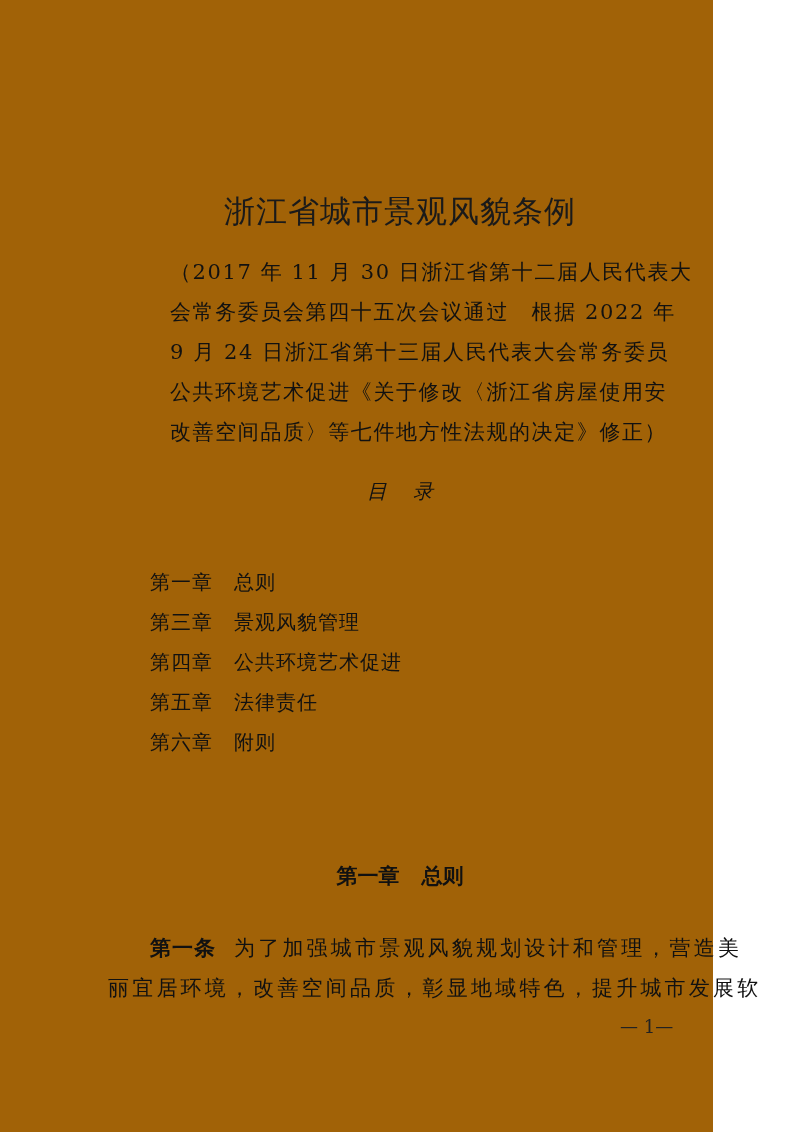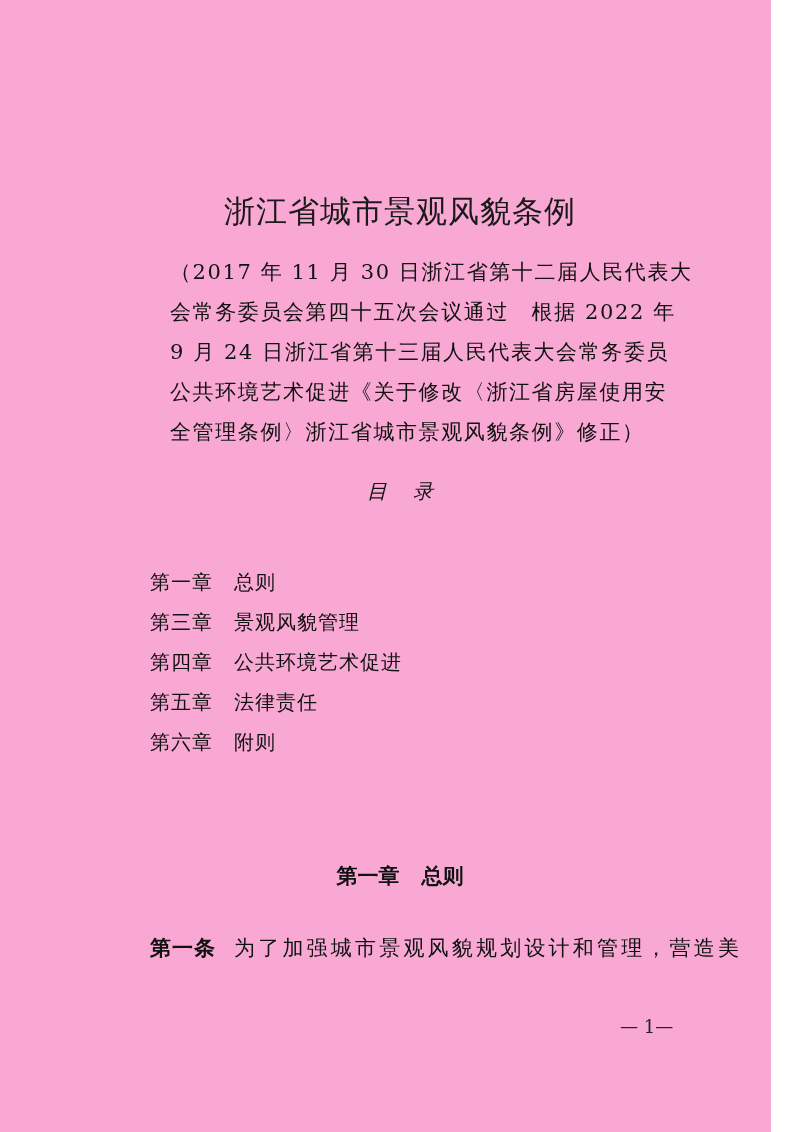--- a/index.html
+++ b/index.html
@@ -11,23 +11,23 @@
       width: 800px;
       height: 1132px;
       position: relative;
       overflow: hidden;
       color: #111111;
       font-family: "DejaVu Serif", "Liberation Serif", serif;
     }
     .page {
       position: absolute;
       left: 0; top: 0;
-      width: 771px;
+      width: 713px;
       height: 1132px;
-      background: #f9a8d4;
+      background: #a16207;
     }
     .title {
       position: absolute;
       left: 0;
       width: 800px;
       top: 168px;
       text-align: center;
       font-size: 31px;
       letter-spacing: 1px;
       line-height: 44px;
@@ -144,21 +144,21 @@
 
 <div class="page">
 
   <h1 class="title">浙江省城市景观风貌条例</h1>
 
   <div class="preamble">
     <span class="line">（2017 年 11 月 30 日浙江省第十二届人民代表大</span>
     <span class="line">会常务委员会第四十五次会议通过　根据 2022 年</span>
     <span class="line">9 月 24 日浙江省第十三届人民代表大会常务委员</span>
     <span class="line">公共环境艺术促进《关于修改〈浙江省房屋使用安</span>
-    <span class="line">全管理条例〉浙江省城市景观风貌条例》修正）</span>
+    <span class="line">改善空间品质〉等七件地方性法规的决定》修正）</span>
   </div>
 
   <div class="toc-heading">
     <span>目</span><span>录</span>
   </div>
 
   <ul class="toc">
     <li>
       <span class="num">第一章</span><span class="name">总则</span>
     </li>
@@ -175,17 +175,18 @@
       <span class="num">第六章</span><span class="name">附则</span>
     </li>
   </ul>
 
   <h2 class="chapter-heading">
     <span>第一章</span><span>总则</span>
   </h2>
 
   <div class="article">
     <span class="line indent"><span class="art-num">第一条</span><span>为了加强城市景观风貌规划设计和管理，营造美</span></span>
+    <span class="line">丽宜居环境，改善空间品质，彰显地域特色，提升城市发展软</span>
   </div>
 
   <div class="page-number">— 1—</div>
 
 </div>
 
 </body></html>

